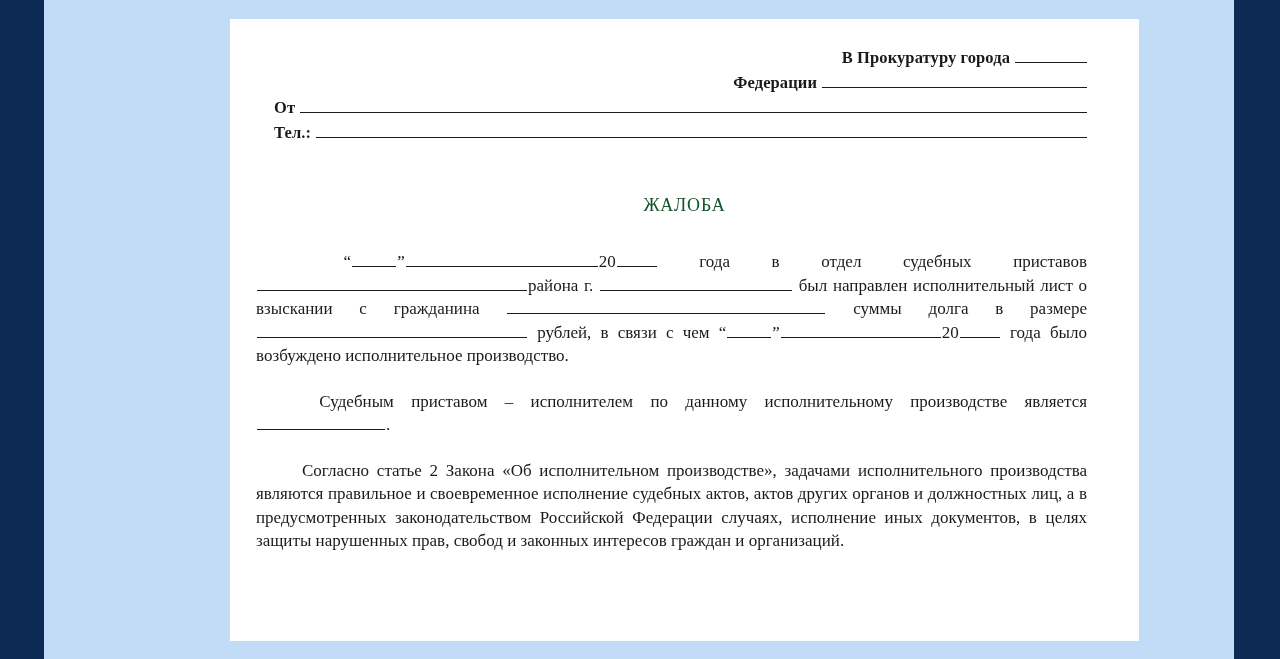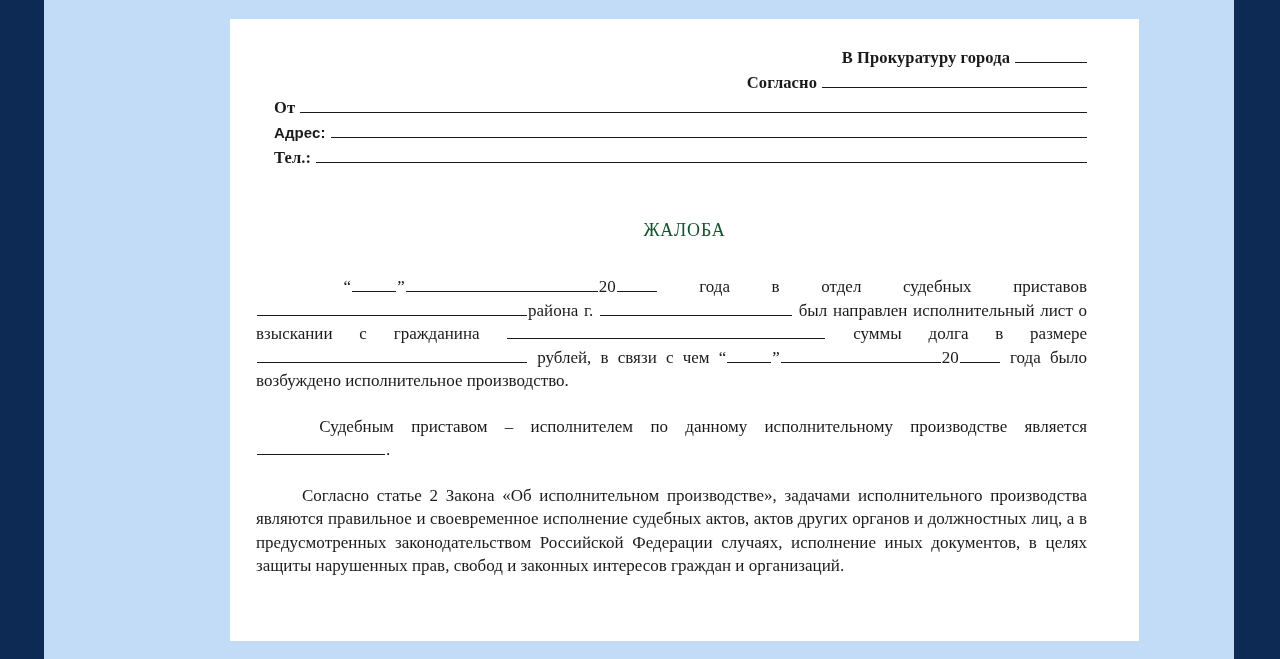--- a/index.html
+++ b/index.html
@@ -163,33 +163,29 @@
       <div class="page-inner">
 
         <div class="header-block">
 
           <div class="hdr-line right">
             <span class="hdr-label">В Прокуратуру города</span>
             <span class="blank w-short"></span>
           </div>
 
           <div class="hdr-line right">
-            <span class="hdr-label">Согласно</span>
+            <span class="hdr-label">Федерации</span>
             <span class="blank w-med"></span>
           </div>
 
           <div class="hdr-line">
             <span class="hdr-label">От</span>
             <span class="blank grow"></span>
           </div>
 
-          <div class="hdr-line">
-            <span class="hdr-label sans">Адрес:</span>
-            <span class="blank grow"></span>
-          </div>
 
           <div class="hdr-line">
             <span class="hdr-label">Тел.:</span>
             <span class="blank grow"></span>
           </div>
 
         </div>
 
         <div class="doc-title">ЖАЛОБА</div>
 

